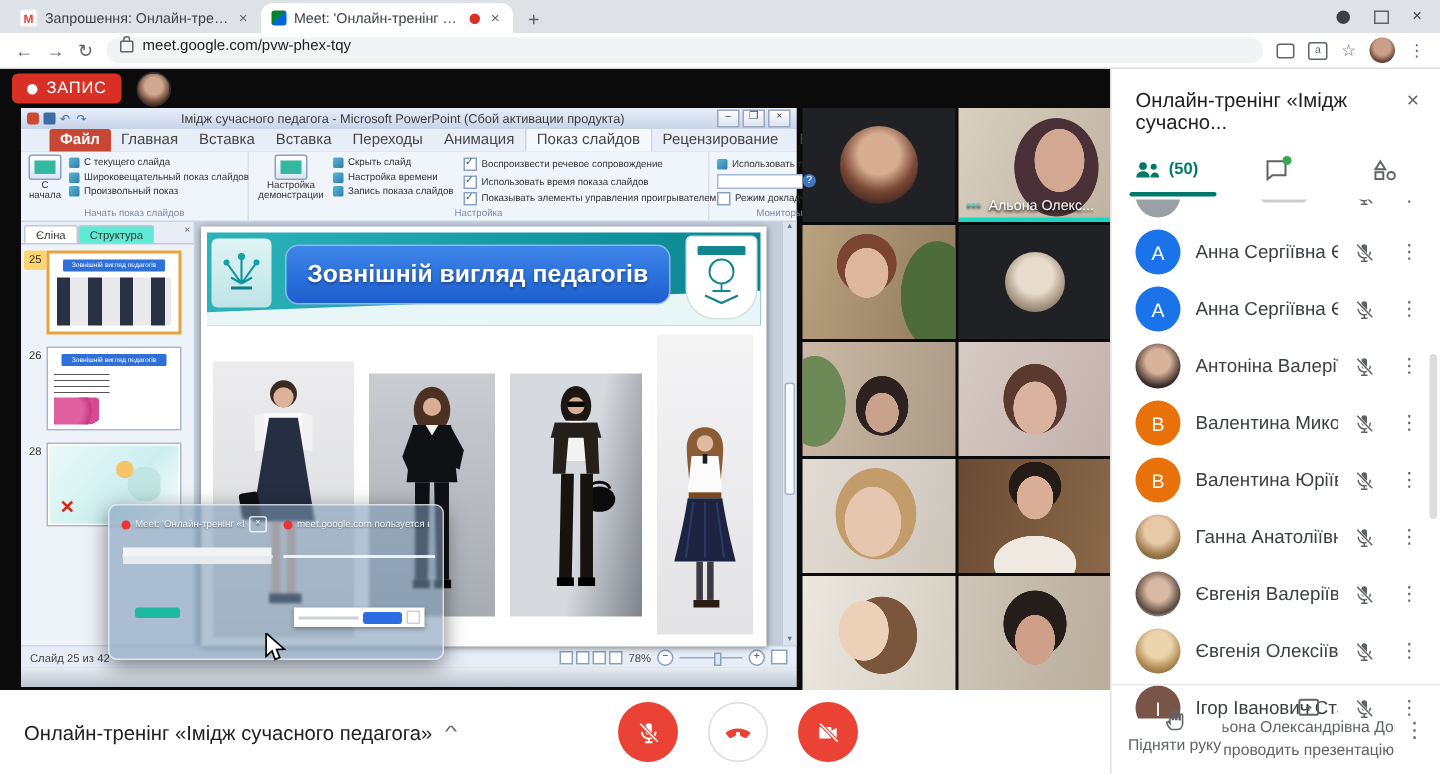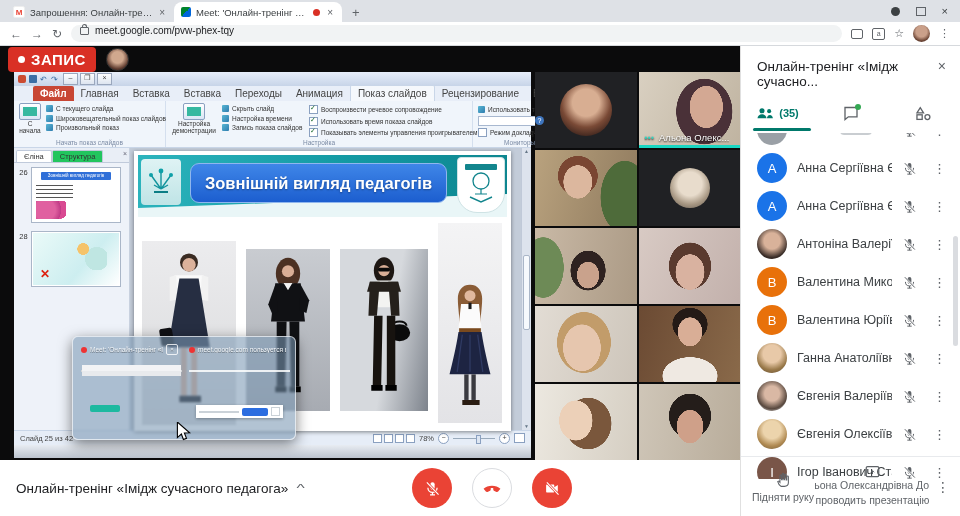--- a/index.html
+++ b/index.html
@@ -25,21 +25,21 @@
   .urlbar{flex:1;height:17px;border-radius:9px;background:#f1f3f4;display:flex;align-items:flex-start;gap:6px;padding:0 9px;font-size:10px;color:#202124}
   .lock{width:7px;height:6px;border:1px solid #5f6368;border-radius:1px;position:relative;margin-top:2px}
   .lock:before{content:"";position:absolute;left:1px;top:-4px;width:3px;height:3px;border:1px solid #5f6368;border-bottom:none;border-radius:3px 3px 0 0}
   .tb-ic{color:#5f6368;font-size:11px}
   .ext-box{width:10px;height:8px;border:1px solid #5f6368;border-radius:2px}
   .tr-box{width:11px;height:10px;border:1px solid #5f6368;border-radius:2px;font-size:7px;color:#5f6368;text-align:center;line-height:10px}
   .tb-avatar{width:17px;height:17px;border-radius:50%;background:radial-gradient(circle at 50% 38%,#caa08a 0 40%,#6b4434 70%,#3a2620)}
   
   .stage{position:absolute;left:0;top:46px;width:740px;height:414px;background:#0b0b0c}
   .presbar{height:26px;display:flex;align-items:center;gap:10px;padding-left:8px}
-  .rec{background:#d93025;border-radius:4px;color:#fff;font-weight:bold;font-size:15px;display:flex;align-items:center;gap:6px;padding:4px 10px;letter-spacing:.5px}
+  .rec{background:#d93025;border-radius:4px;color:#fff;font-weight:normal;font-size:11px;display:flex;align-items:center;gap:6px;padding:4px 10px;letter-spacing:.5px}
   .rec i{width:7px;height:7px;border-radius:50%;background:#fff}
   .presav{width:21px;height:21px;border-radius:50%;background:radial-gradient(circle at 50% 40%,#d0a88e 0 35%,#5d3a2e 70%,#26150f);border:1px solid #333}
   .prestext{color:#fff;font-size:13px}
   
   .ppt{position:absolute;left:14px;top:26px;width:517px;height:386px;background:#c3ccd9;display:flex;flex-direction:column;font-family:"Liberation Sans",sans-serif}
   .ppt-title{height:14px;background:linear-gradient(#e7eefa,#c7d4e8);display:flex;align-items:center;font-size:8.5px;color:#3b3b3b;padding:0 4px;gap:4px}
   .qat{display:flex;gap:3px;align-items:center}
   .qat i{width:8px;height:8px;display:block}
   .qat .q1{background:#cb4b32;border-radius:2px}
   .qat .q2{background:#3b6ea5;border-radius:1px}
@@ -61,21 +61,21 @@
   .rcol{display:flex;flex-direction:column;justify-content:flex-start;gap:2.5px;font-size:6.5px;color:#333;padding-top:2px}
   .rib-item{display:flex;gap:3px;align-items:center;white-space:nowrap}
   .rib-ic{width:7px;height:7px;border-radius:1px;background:linear-gradient(135deg,#59b7d4,#2f7cae);flex:0 0 auto}
   .rib-check{display:flex;gap:3px;align-items:center;white-space:nowrap;font-size:6.5px;color:#333}
   .cb{width:7px;height:7px;border:1px solid #8aa0c0;background:#fff;flex:0 0 auto;position:relative}
   .cb.on:after{content:"✓";position:absolute;left:0;top:-2px;font-size:7px;color:#1d6b32}
   .mini-dd{width:72px;height:8px;border:1px solid #a8b8d0;background:#fff}
   .ppt-body{flex:1;display:flex;min-height:0}
   .thumbs{width:116px;background:#e9eef6;border-right:1px solid #c9d2e0;display:flex;flex-direction:column;box-sizing:border-box}
   .th-tabs{display:flex;font-size:7.5px;color:#333;padding:2px 2px 0}
-  .th-tab{padding:1px 7px;background:#22c55e;border:1px solid #c0cadb;border-bottom:none;border-radius:2px 2px 0 0}
+  .th-tab{padding:1px 7px;background:#5eead4;border:1px solid #c0cadb;border-bottom:none;border-radius:2px 2px 0 0}
   .th-tab.on{background:#fff}
   .th-pin{margin-left:auto;font-size:7px;color:#667}
   .th-list{flex:1;overflow:hidden;padding:4px 2px 0 2px;background:#eef2f9;border-top:1px solid #c0cadb}
   .th-row{display:flex;margin-bottom:6px;height:58px}
   .th-num{width:15px;font-size:7.5px;color:#333;text-align:center;padding-top:1px}
   .th-num.sel-on{background:#fbd56e;border-radius:2px;height:12px}
   .th-frame{width:90px;height:56px;border:1px solid #aab6c8;background:#fff;position:relative;box-sizing:border-box}
   .th-frame.sel-on{border:2px solid #e8a33d}
   .th-mini{position:absolute;inset:1px;overflow:hidden}
   .th-title{position:absolute;left:9%;right:9%;top:6%;height:16%;background:#2f6fd8;color:#fff;font-size:4.5px;line-height:1.9;text-align:center;white-space:nowrap;overflow:hidden;border-radius:1px}
@@ -266,20 +266,21 @@
   </div>
 
   <div class="ppt">
     <div class="ppt-title">
       <span class="qat">
           <i class="q1"></i>
           <i class="q2"></i>
           <i class="q3">↶</i>
           <i class="q4">↷</i>
         </span>
+      <span class="t">Імідж сучасного педагога - Microsoft PowerPoint (Сбой активации продукта)</span>
       <span class="pwb">
           <b>–</b>
           <b>❐</b>
           <b>×</b>
         </span>
     </div>
     <div class="ppt-tabs">
 
     <div class="rtab rt-file">Файл</div>
         <div class="rtab">Главная</div>
@@ -370,20 +371,29 @@
     </div>
     <div class="ppt-body">
       <div class="thumbs">
         <div class="th-tabs">
           <span class="th-tab on">Єліна</span>
           <span class="th-tab">Структура</span>
           <span class="th-pin">×</span>
         </div>
         <div class="th-list">
 
+            <div class="th-row">
+              <div class="th-num sel-on">25</div>
+              <div class="th-frame sel-on">
+                <div class="th-mini s25">
+                  <div class="th-title">Зовнішній вигляд педагогів</div>
+
+                </div>
+              </div>
+            </div>
 
             <div class="th-row">
               <div class="th-num">26</div>
               <div class="th-frame">
                 <div class="th-mini s26">
                   <div class="th-title">Зовнішній вигляд педагогів</div>
 
                 </div>
               </div>
             </div>
@@ -628,21 +638,21 @@
     <span class="x">×</span>
   </div>
   <div class="ptabs">
     <div class="ptab">
       <svg width="18" height="14" viewBox="0 0 24 16">
           <circle cx="8" cy="5" r="3.4" fill="#00796b"></circle>
           <path d="M2 15c0-3.3 2.7-5.5 6-5.5s6 2.2 6 5.5z" fill="#00796b"></path>
           <circle cx="17.5" cy="5.5" r="2.7" fill="#00796b"></circle>
           <path d="M14.5 15c.4-2.8 2-4.4 4-4.4 2.2 0 3.7 1.7 4 4.4z" fill="#00796b"></path>
         </svg>
-      <span class="pcount">(35)</span>
+      <span class="pcount">(50)</span>
     </div>
     <div class="ptab">
       <svg width="16" height="15" viewBox="0 0 24 22">
           <path d="M3 2h18v14H8l-5 4z" fill="none" stroke="#5f6368" stroke-width="2"></path>
         </svg>
       <span class="greendot"></span>
     </div>
     <div class="ptab">
       <svg width="17" height="15" viewBox="0 0 26 22">
           <path d="M8 2l5 8H3z" fill="none" stroke="#5f6368" stroke-width="2"></path>

